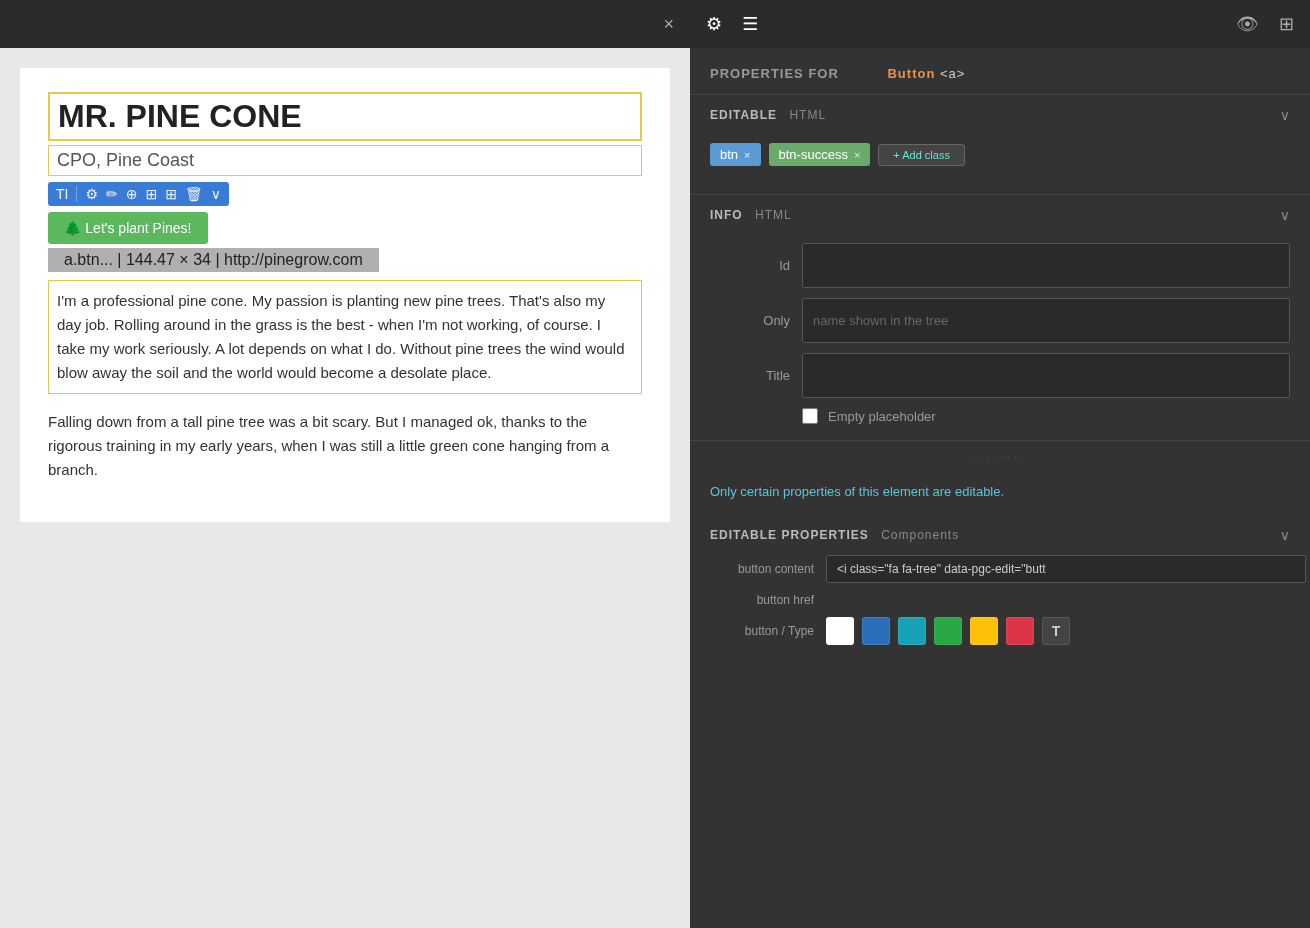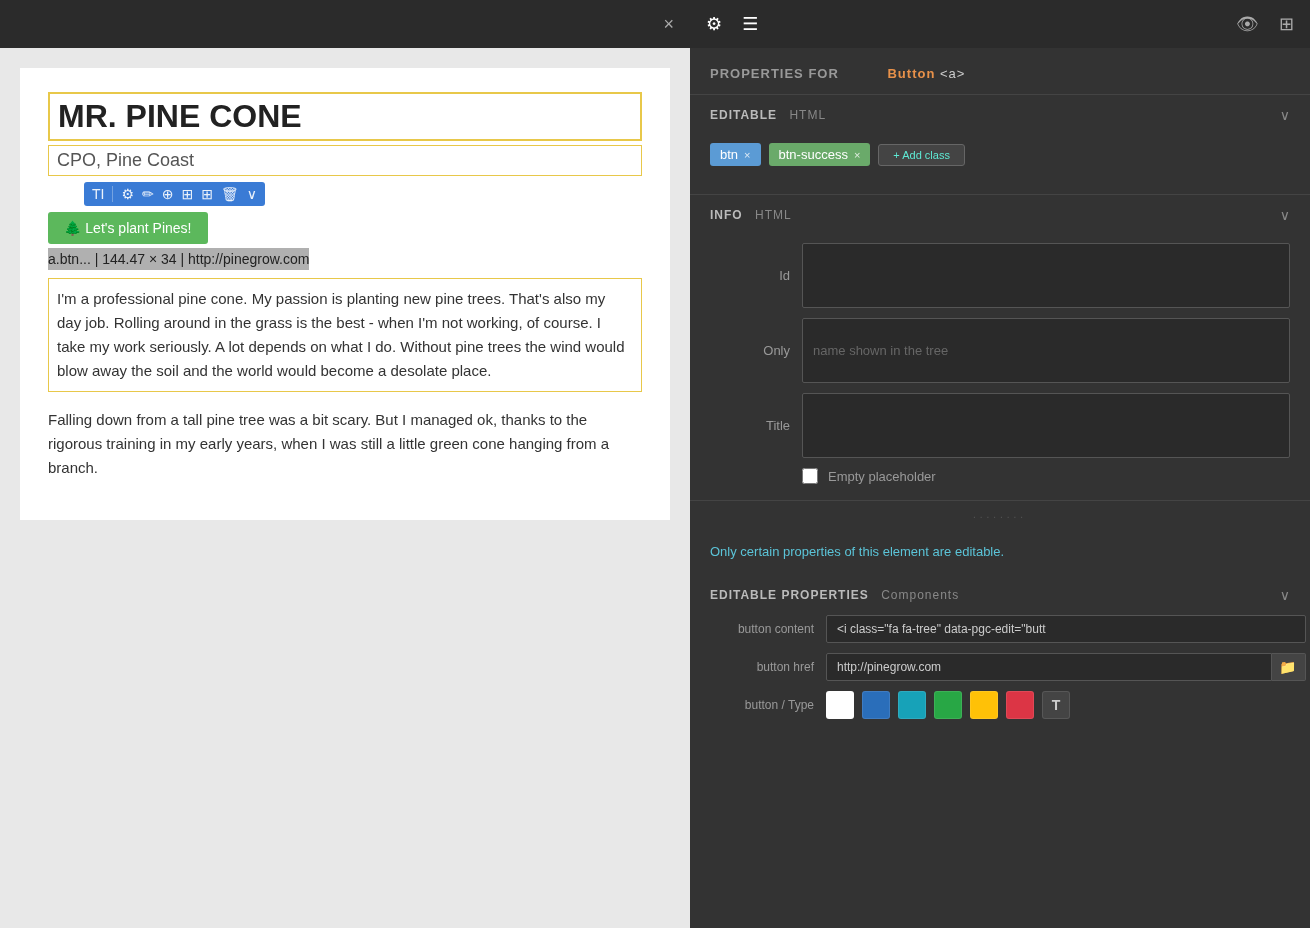--- a/index.html
+++ b/index.html
@@ -64,21 +64,20 @@
     }
 
     .button-toolbar {
       background: #3a7bd5;
       display: inline-flex;
       align-items: flex-end;
       padding: 4px 8px;
       gap: 8px;
       margin-bottom: 6px;
       border-radius: 3px;
-      margin-left: 36px;
     }
 
     .toolbar-icon {
       color: white;
       font-size: 14px;
       cursor: pointer;
       opacity: 0.9;
     }
 
     .btn-green {
@@ -91,22 +90,22 @@
       border-radius: 3px;
       display: inline-flex;
       align-items: center;
       gap: 6px;
       margin-bottom: 4px;
     }
 
     .btn-info-bar {
       background: #b0b0b0;
       color: #222;
-      font-size: 14px;
-      padding: 3px 0;
+      font-size: 16px;
+      padding: 3px 16px;
       display: inline-block;
       margin-bottom: 8px;
     }
 
     .body-text {
       font-size: 15px;
       color: #333;
       line-height: 1.6;
       margin-bottom: 16px;
       border: 1px solid #e8c84a;
@@ -261,21 +260,21 @@
       font-size: 13px;
       margin-right: 12px;
       flex-shrink: 0;
     }
 
     .form-input {
       flex: 1;
       background: #2a2a2a;
       border: 1px solid #555;
       color: #ccc;
-      padding: 24px 10px;
+      padding: 14px 10px;
       font-size: 13px;
       border-radius: 2px;
     }
 
     .form-input::placeholder {
       color: #666;
     }
 
     .checkbox-row {
       display: flex;
@@ -530,24 +529,20 @@
       <span class="chevron">∨</span>
     </div>
 
     <div class="prop-row">
       <span class="prop-label">button content</span>
       <div class="prop-input">&lt;i class="fa fa-tree" data-pgc-edit="butt</div>
     </div>
 
     <div class="prop-row">
       <span class="prop-label">button href</span>
-      <div class="prop-input-with-icon">
-        <input type="text" value="http://pinegrow.com" style="">
-        <button class="prop-icon-btn">📁</button>
-      </div>
     </div>
 
     <div class="prop-row">
       <span class="prop-label">button / Type</span>
       <div class="color-row">
         <div class="color-swatch white"></div>
         <div class="color-swatch blue"></div>
         <div class="color-swatch cyan"></div>
         <div class="color-swatch green"></div>
         <div class="color-swatch yellow"></div>

